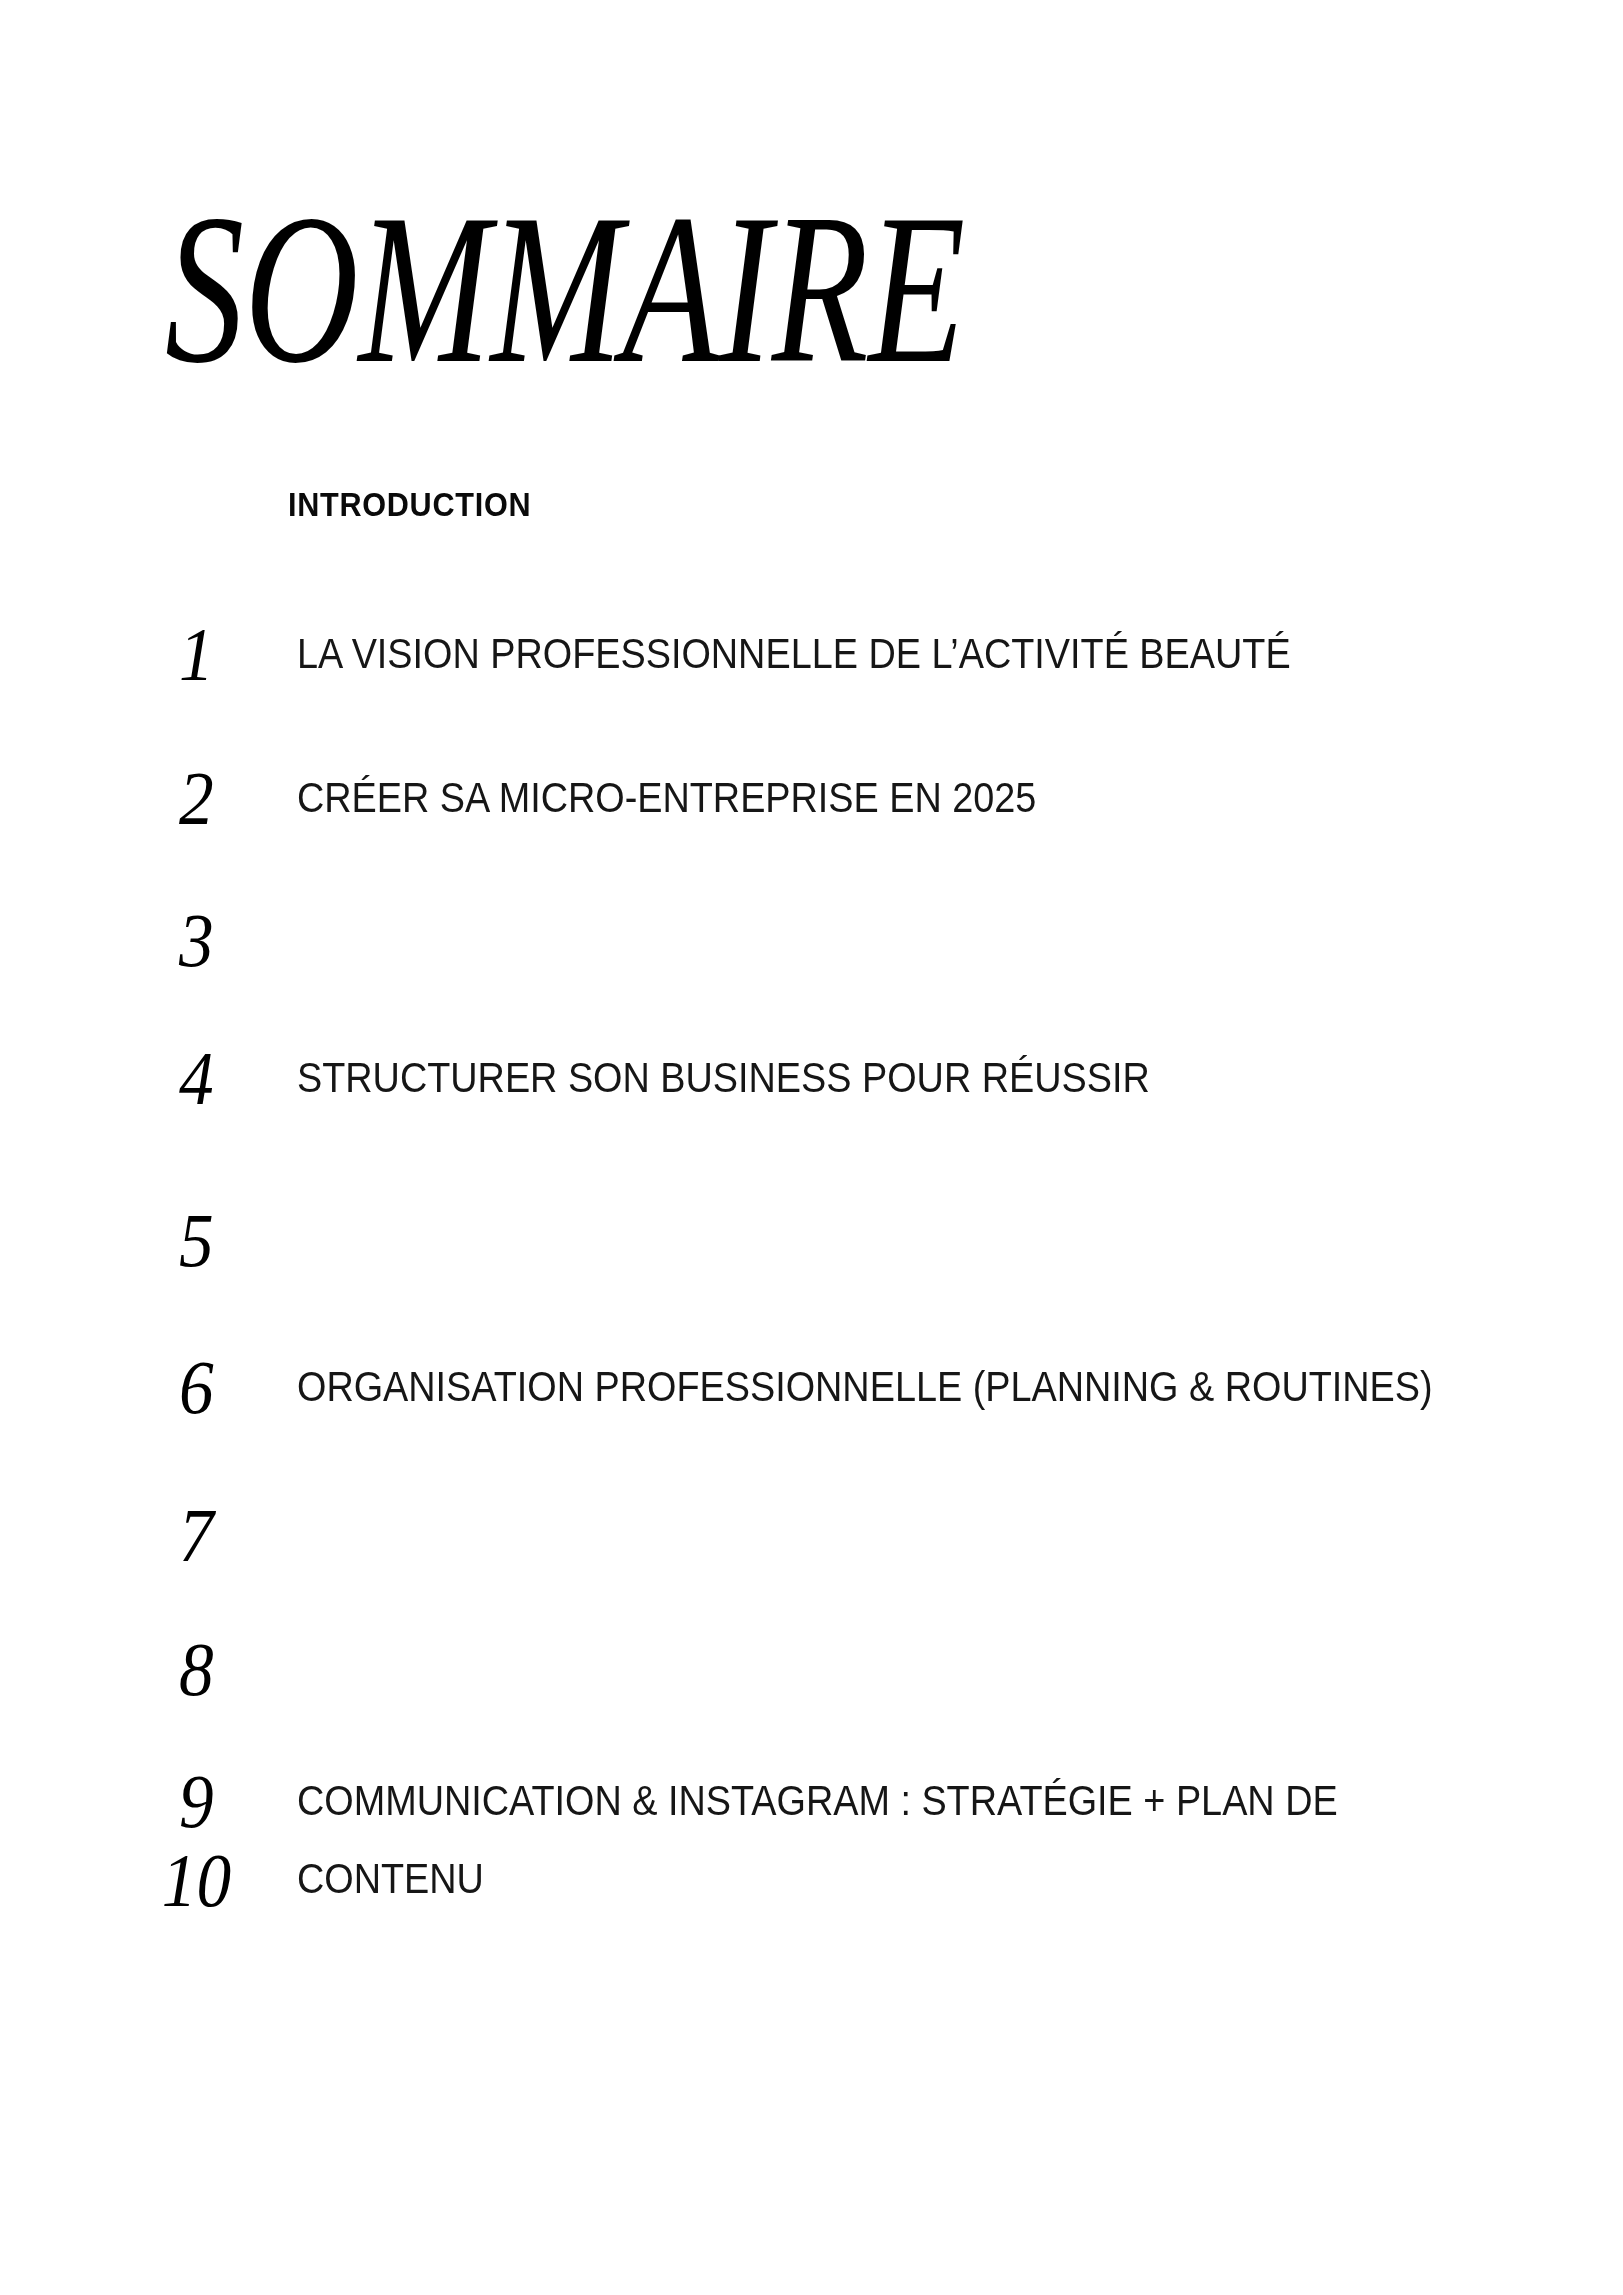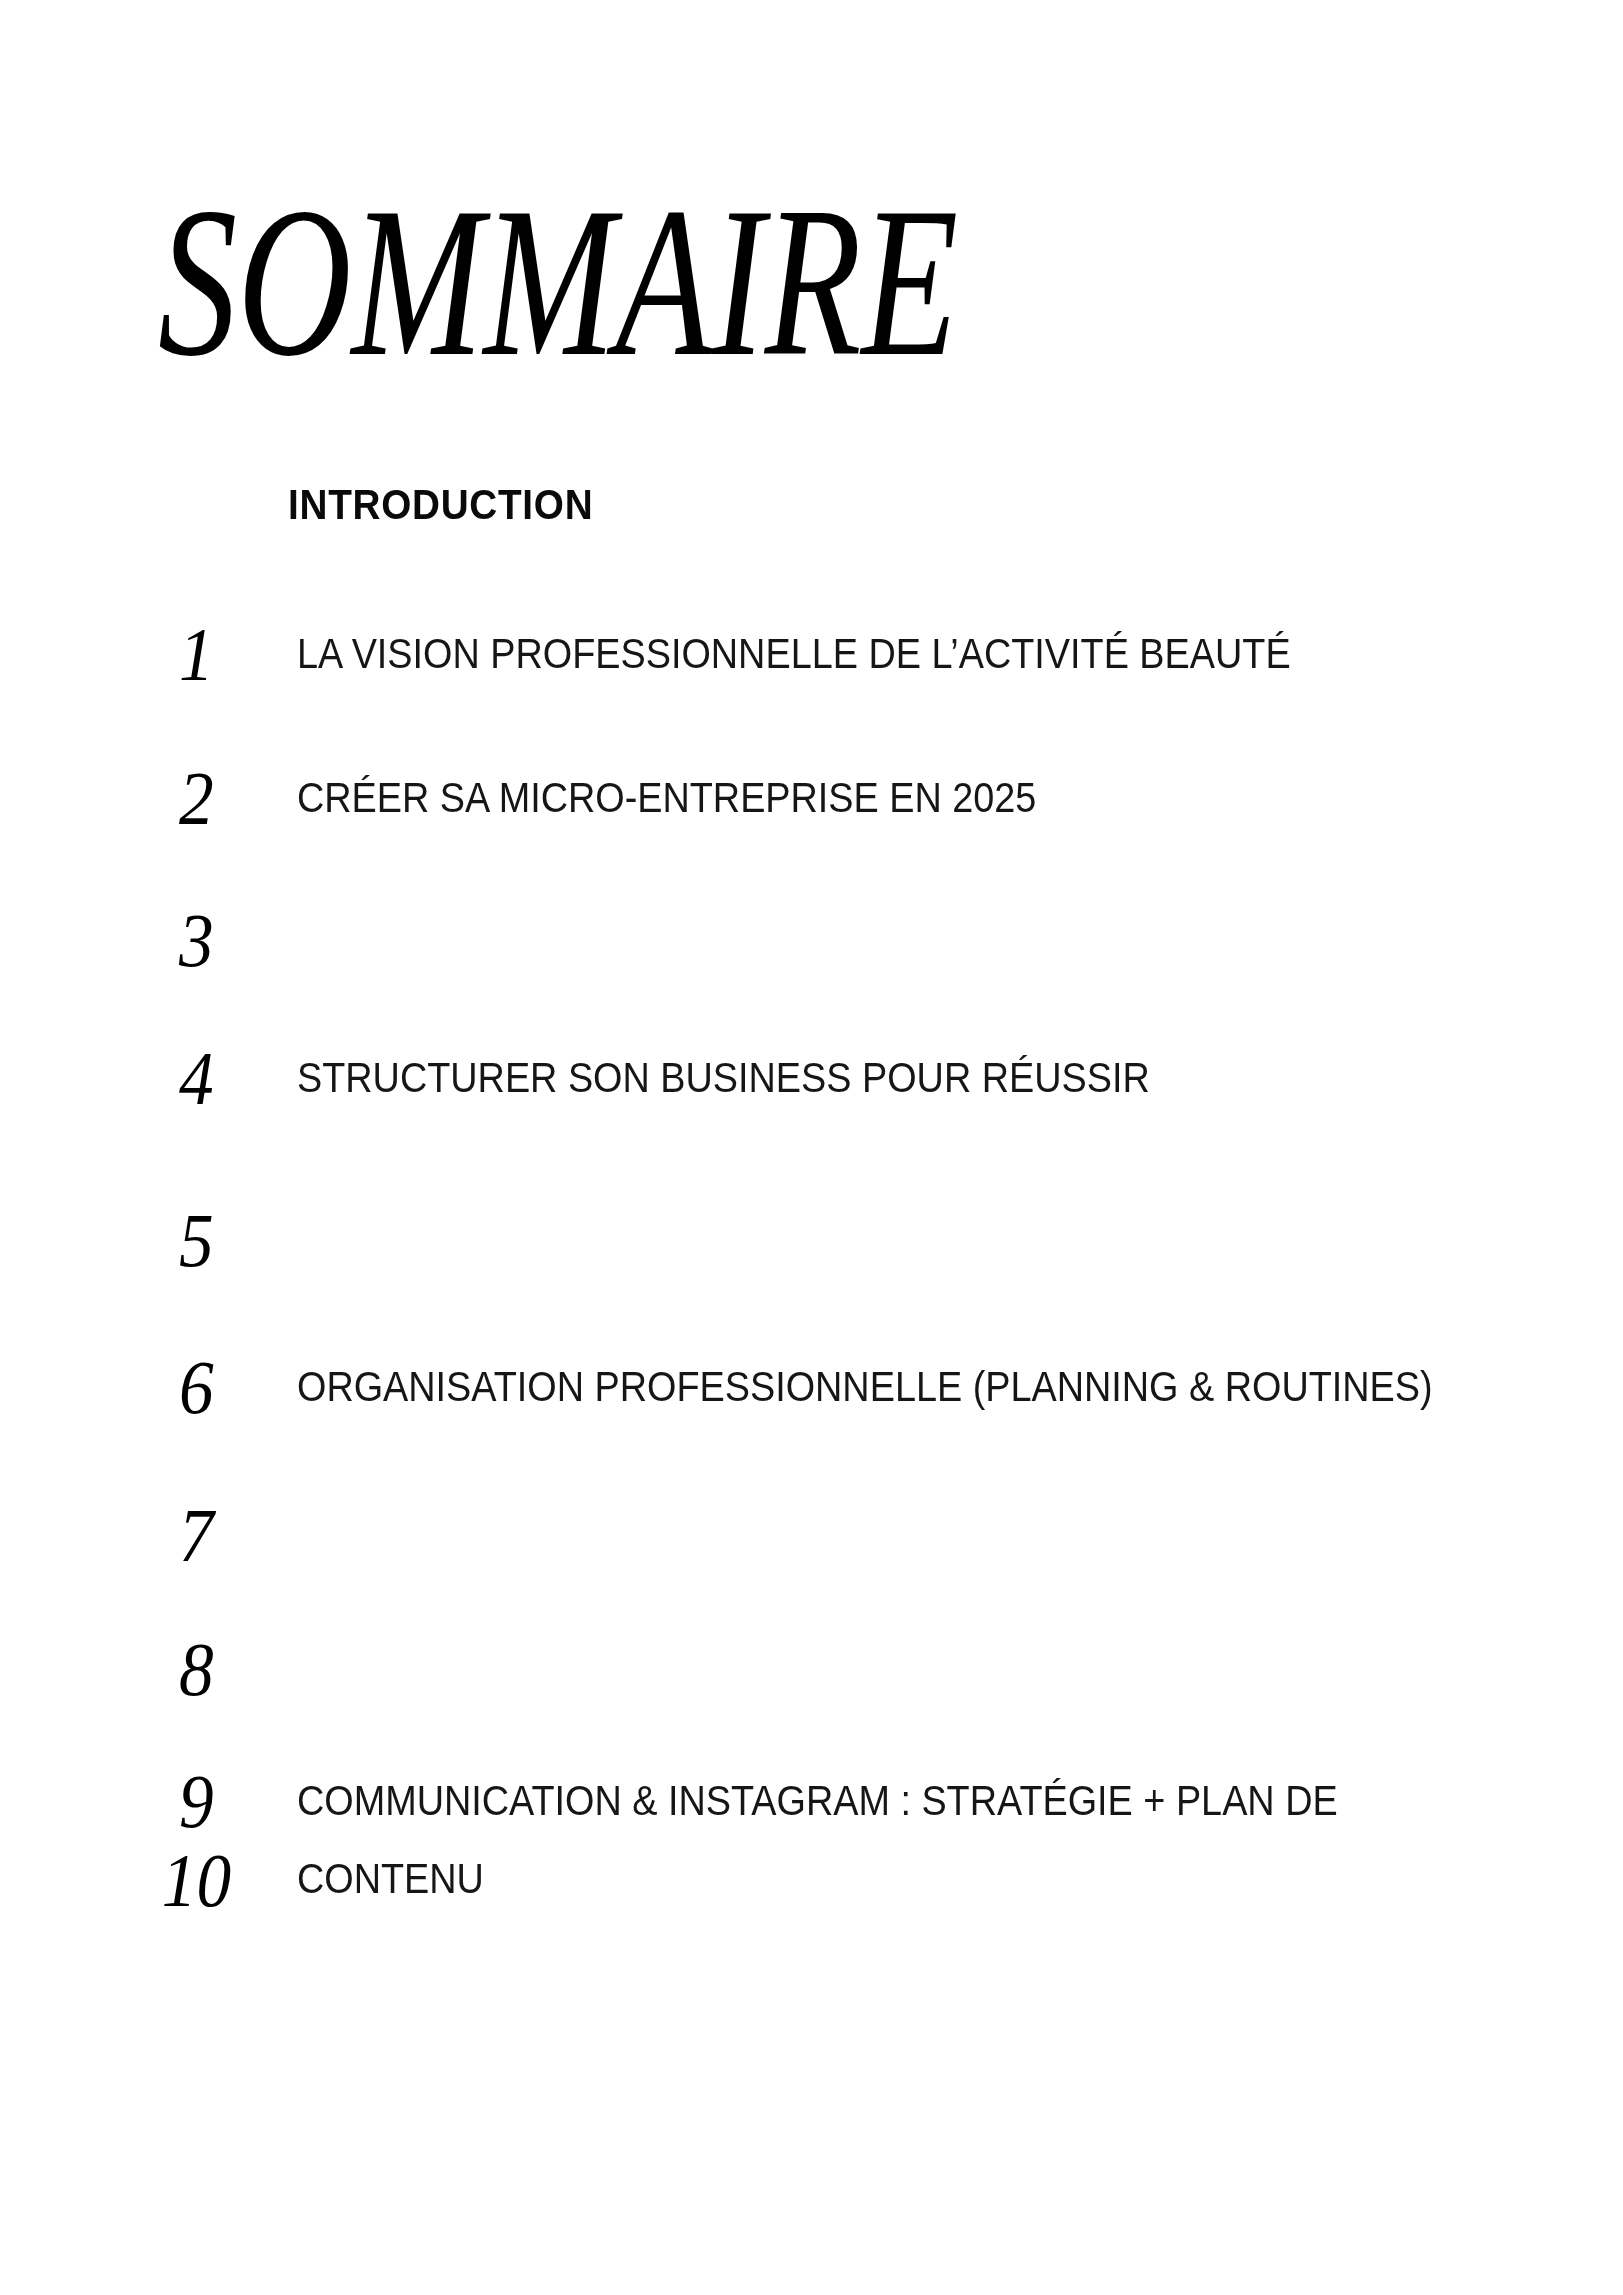--- a/index.html
+++ b/index.html
@@ -8,42 +8,42 @@
     width:1623px;height:2295px;
     background:#ffffff;
     overflow:hidden;
     font-family:"Liberation Sans","DejaVu Sans",sans-serif;
     color:#000000;
   }
   
   .title{
     position:absolute;
     left:158px;top:186px;
-    margin:0;
+    margin:7px;
     font-family:"Liberation Serif","DejaVu Serif",serif;
     font-style:italic;
     font-weight:normal;
     font-size:214px;
     line-height:192px;
     color:#000;
   }
   .title .squeeze{transform:scaleX(0.74);}
   
   .squeeze{
     display:inline-block;
     transform:scaleX(0.9);
     transform-origin:left center;
     white-space:nowrap;
   }
   
   .section-head{
     position:absolute;
     left:288px;
     font-weight:bold;
-    font-size:43px;
+    font-size:34px;
     line-height:78px;
     letter-spacing:0.8px;
     color:#0a0a0a;
   }
   .section-head.intro{top:465px;}
   .section-head.final{top:2094px;}
   
   .row{
     position:absolute;
     left:125px;

